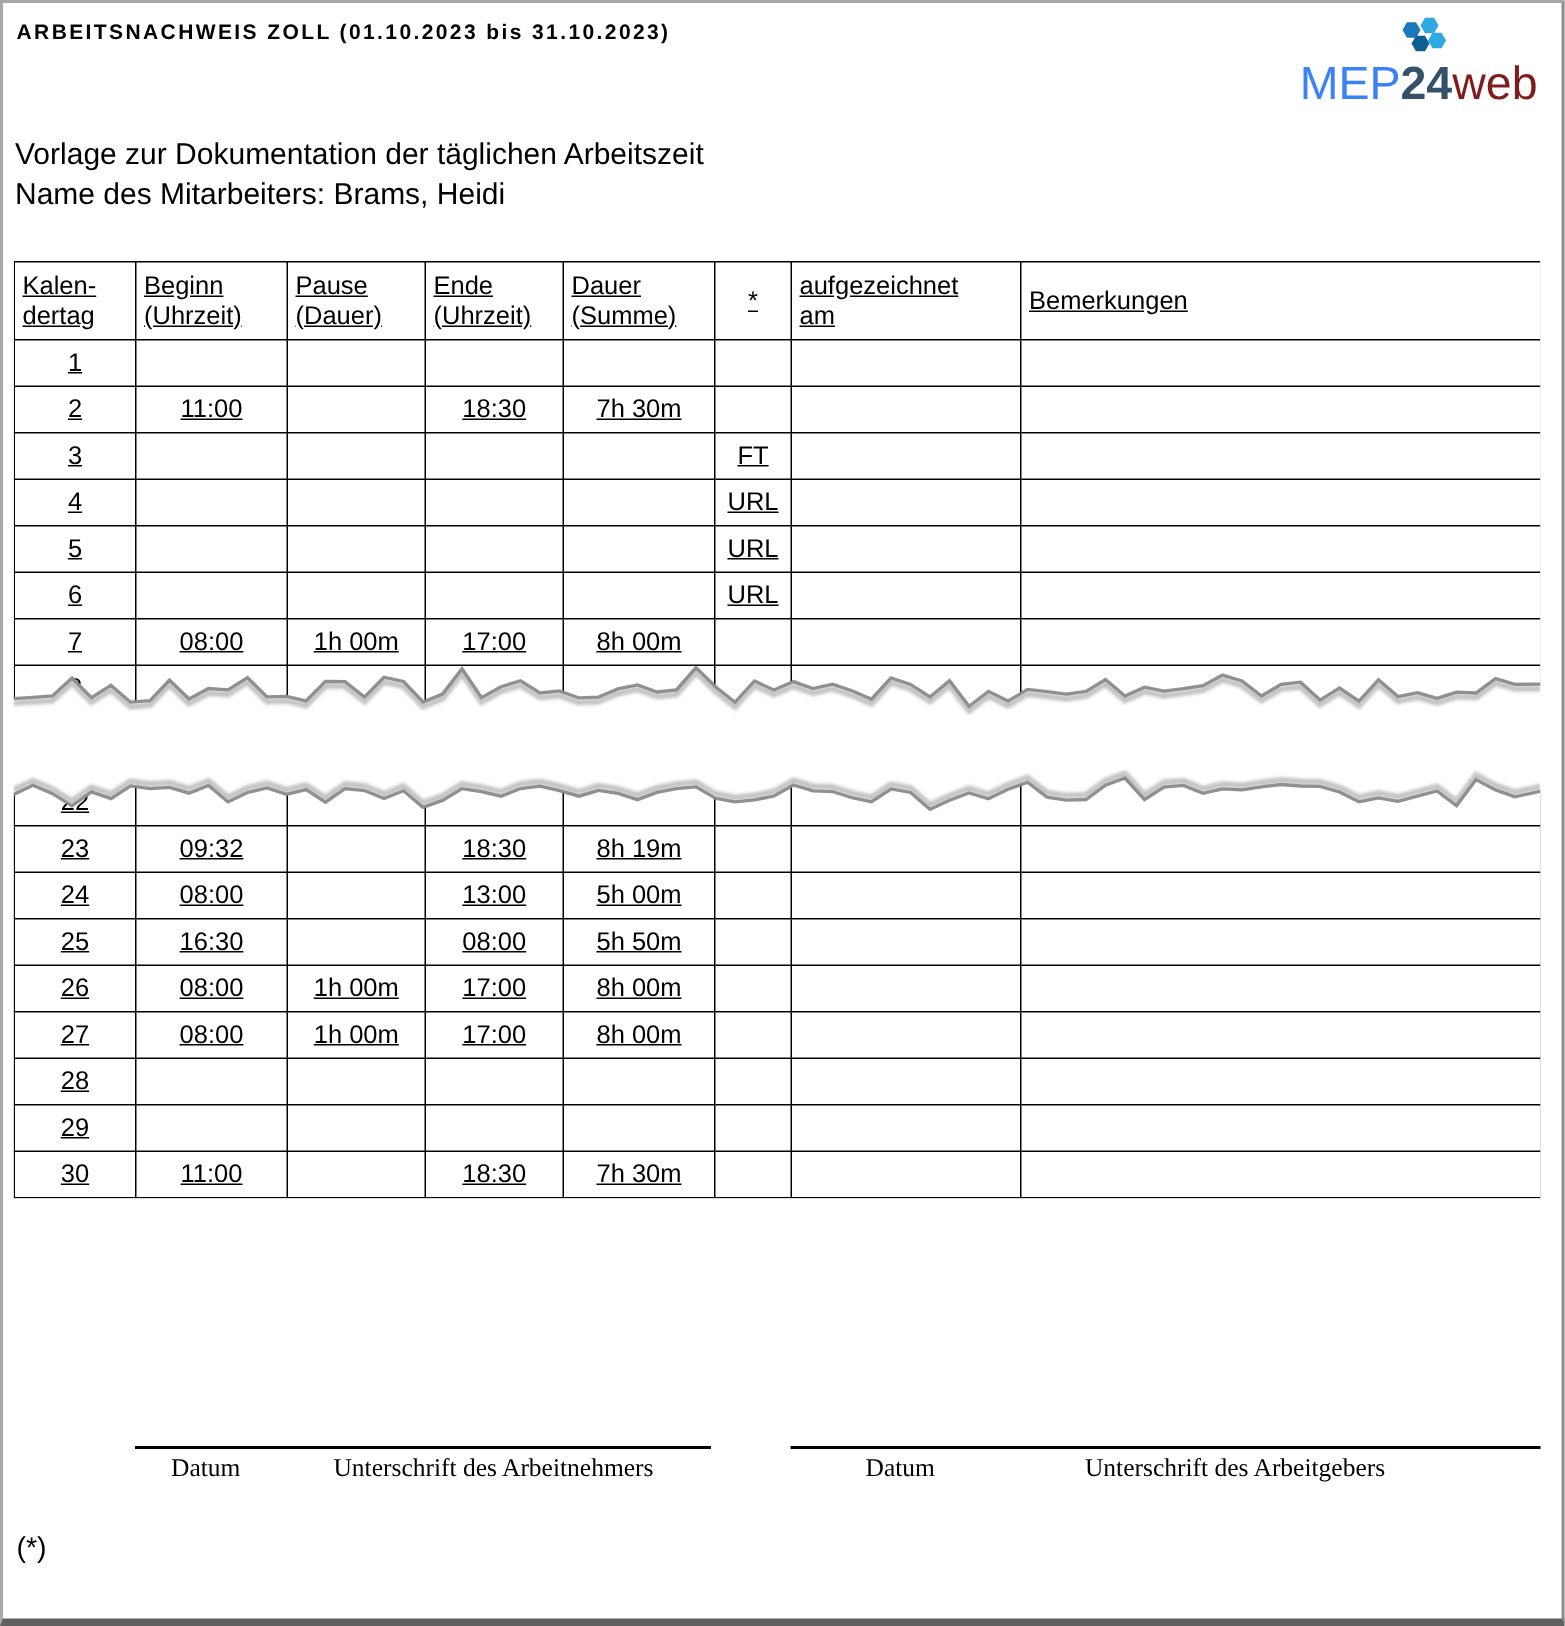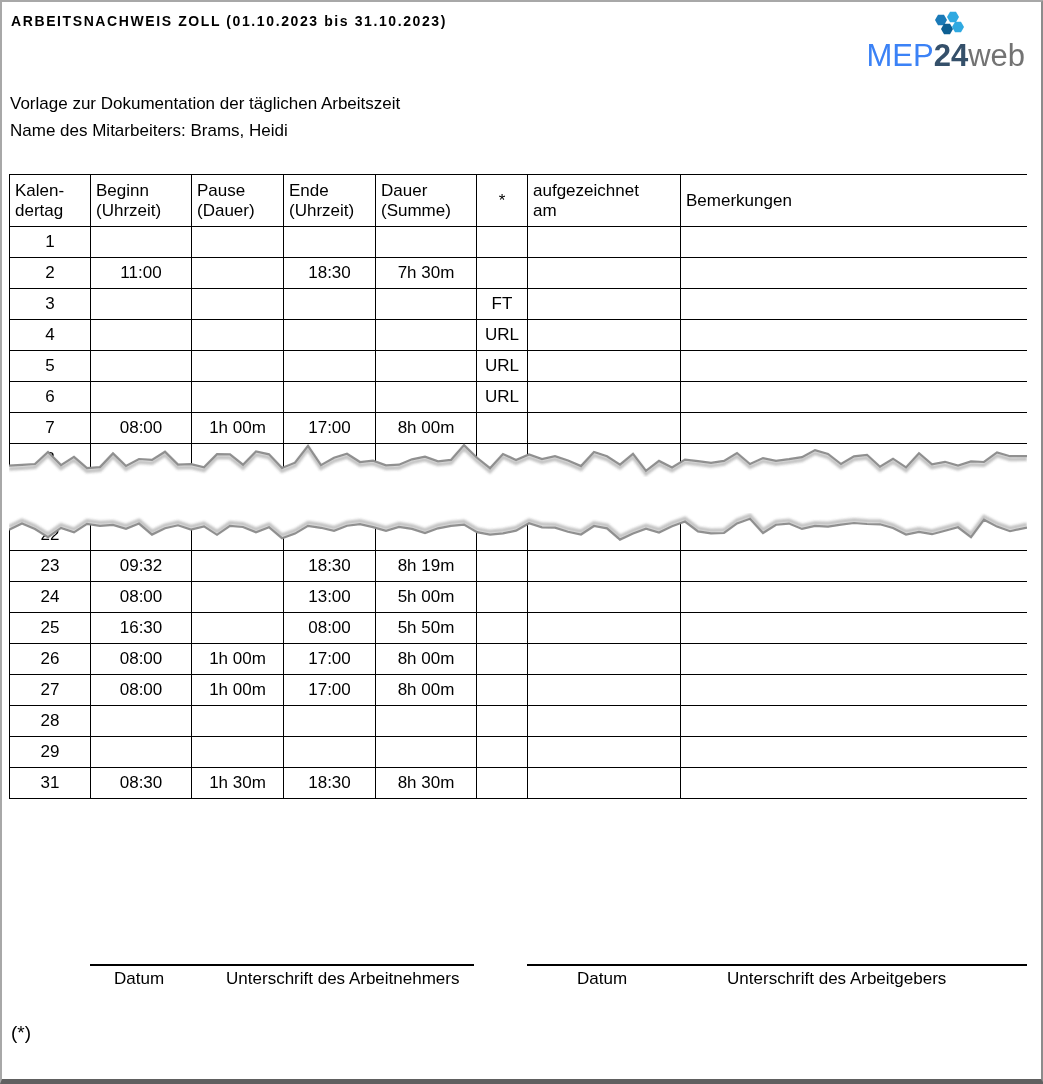--- a/index.html
+++ b/index.html
@@ -12,38 +12,38 @@
   .doc-title{
     position:absolute;top:11px;left:9px;
     font-size:14px;font-weight:bold;letter-spacing:1.6px;white-space:nowrap;
   }
   
   .logo{position:absolute;top:6px;right:14px;width:200px;height:66px;}
   .logo-icon{position:absolute;top:2px;left:104px;}
   .logo-text{position:absolute;bottom:0;right:2px;font-size:31px;white-space:nowrap;letter-spacing:0;}
   .logo-mep{font-weight:normal;}
   .logo-24{font-weight:bold;}
-  .intro{position:absolute;top:88px;left:8px;font-size:17px;line-height:27px;}
+  .intro{position:absolute;top:88px;left:8px;font-size:20px;line-height:27px;}
   
   .content{position:absolute;top:172px;left:7px;width:1018px;height:780px;}
-  table.ts{border-collapse:collapse;table-layout:fixed;width:1018px;font-size:17px;}
+  table.ts{border-collapse:collapse;table-layout:fixed;width:1018px;font-size:17px;text-decoration:underline;}
   table.ts th, table.ts td{border:1px solid #000;padding:0 5px;overflow:hidden;}
   table.ts th{font-weight:normal;text-align:left;height:51px;vertical-align:middle;white-space:pre-line;font-size:17px;}
   table.ts th.star-col{text-align:center;}
   table.ts td{height:30px;text-align:center;white-space:nowrap;}
   table.ts tr.summe td:first-child{text-align:left;padding-left:6px;}
   .topwrap{position:absolute;top:0;left:0;width:1018px;height:306px;overflow:hidden;}
   .bottomwrap{position:absolute;top:345px;left:0;width:1018px;}
   .tear-svg{position:absolute;top:0;left:0;pointer-events:none;z-index:5;}
   
   .signatures{position:absolute;top:962px;left:7px;width:1018px;display:flex;}
   .sig{border-top:2px solid #000;padding-top:3px;font-size:17px;}
   .sig-left{width:384px;margin-left:81px;}
   .sig-right{width:500px;margin-left:53px;}
-  .sig-row{display:flex;}
+  .sig-row{display:flex;font-family:Liberation Serif, serif;}
   .sig-left .sig-datum{margin-left:24px;}
   .sig-left .sig-unter{margin-left:62px;}
   .sig-right .sig-datum{margin-left:50px;}
   .sig-right .sig-unter{margin-left:100px;}
   .footnote{position:absolute;top:1020px;left:9px;font-size:19px;}
 </style>
 </head>
 <body>
 
 <div class="frame">
@@ -51,21 +51,21 @@
   <div class="doc-title">ARBEITSNACHWEIS ZOLL (01.10.2023 bis 31.10.2023)</div>
 
   <div class="logo">
     <svg class="logo-icon" width="38" height="29" viewBox="0 0 38 29">
       <polygon points="16,10 13,15.2 7,15.2 4,10 7,4.8 13,4.8" fill="#1a7ab8"></polygon>
       <polygon points="28,7 25,12.2 19,12.2 16,7 19,1.8 25,1.8" fill="#2fa9e1"></polygon>
       <polygon points="22,19 19,24.2 13,24.2 10,19 13,13.8 19,13.8" fill="#0d5f93"></polygon>
       <polygon points="33,17 30,22.2 24,22.2 21,17 24,11.8 30,11.8" fill="#2fa9e1"></polygon>
     </svg>
     <div class="logo-text">
-      <span class="logo-mep" style="color:#3b82f6;">MEP</span><span class="logo-24" style="color:#35506a;">24</span><span class="logo-web" style="color:#737373;">web</span>
+      <span class="logo-mep" style="color:#3b82f6;">MEP</span><span class="logo-24" style="color:#35506a;">24</span><span class="logo-web" style="color:#7f1d1d;">web</span>
     </div>
   </div>
 
   <div class="intro">
     <div>Vorlage zur Dokumentation der täglichen Arbeitszeit</div>
     <div>Name des Mitarbeiters: Brams, Heidi</div>
   </div>
 
   <div class="content">
 
@@ -271,25 +271,25 @@
               <td>29</td>
               <td></td>
               <td></td>
               <td></td>
               <td></td>
               <td></td>
               <td></td>
               <td></td>
             </tr>
             <tr>
-              <td>31</td>
-              <td>08:30</td>
-              <td>1h 30m</td>
+              <td>30</td>
+              <td>11:00</td>
+              <td></td>
               <td>18:30</td>
-              <td>8h 30m</td>
+              <td>7h 30m</td>
               <td></td>
               <td></td>
               <td></td>
             </tr>
           </tbody>
       </table>
     </div>
 
     <svg class="tear-svg" id="tearSvg" width="1018" height="420">
         <defs>

